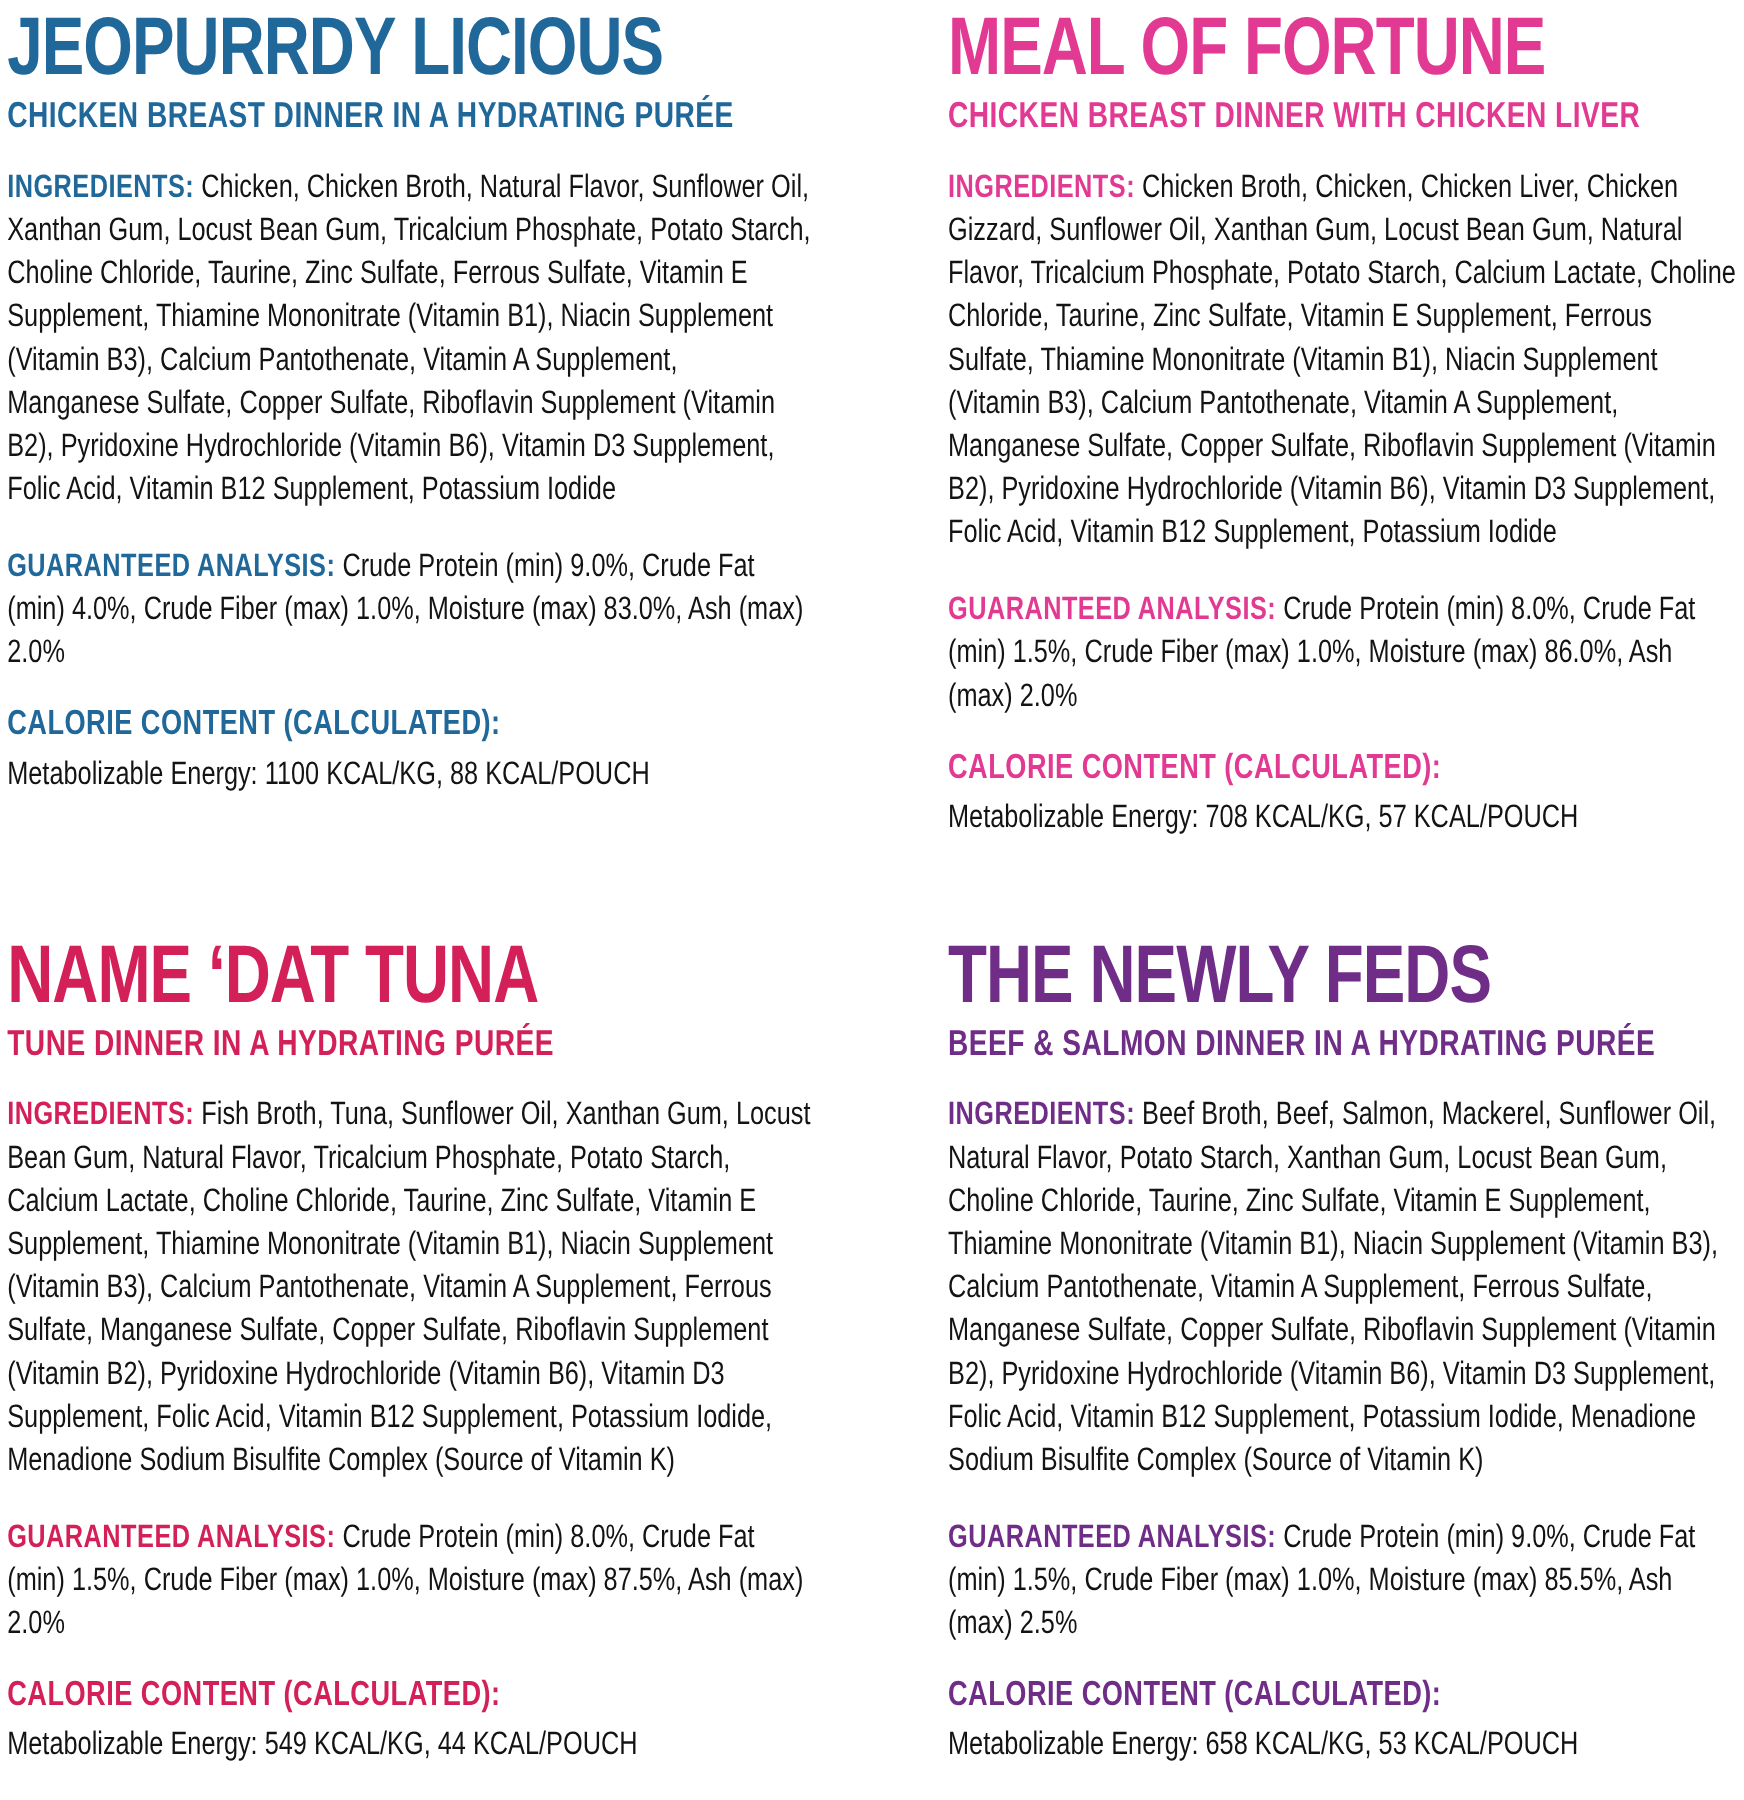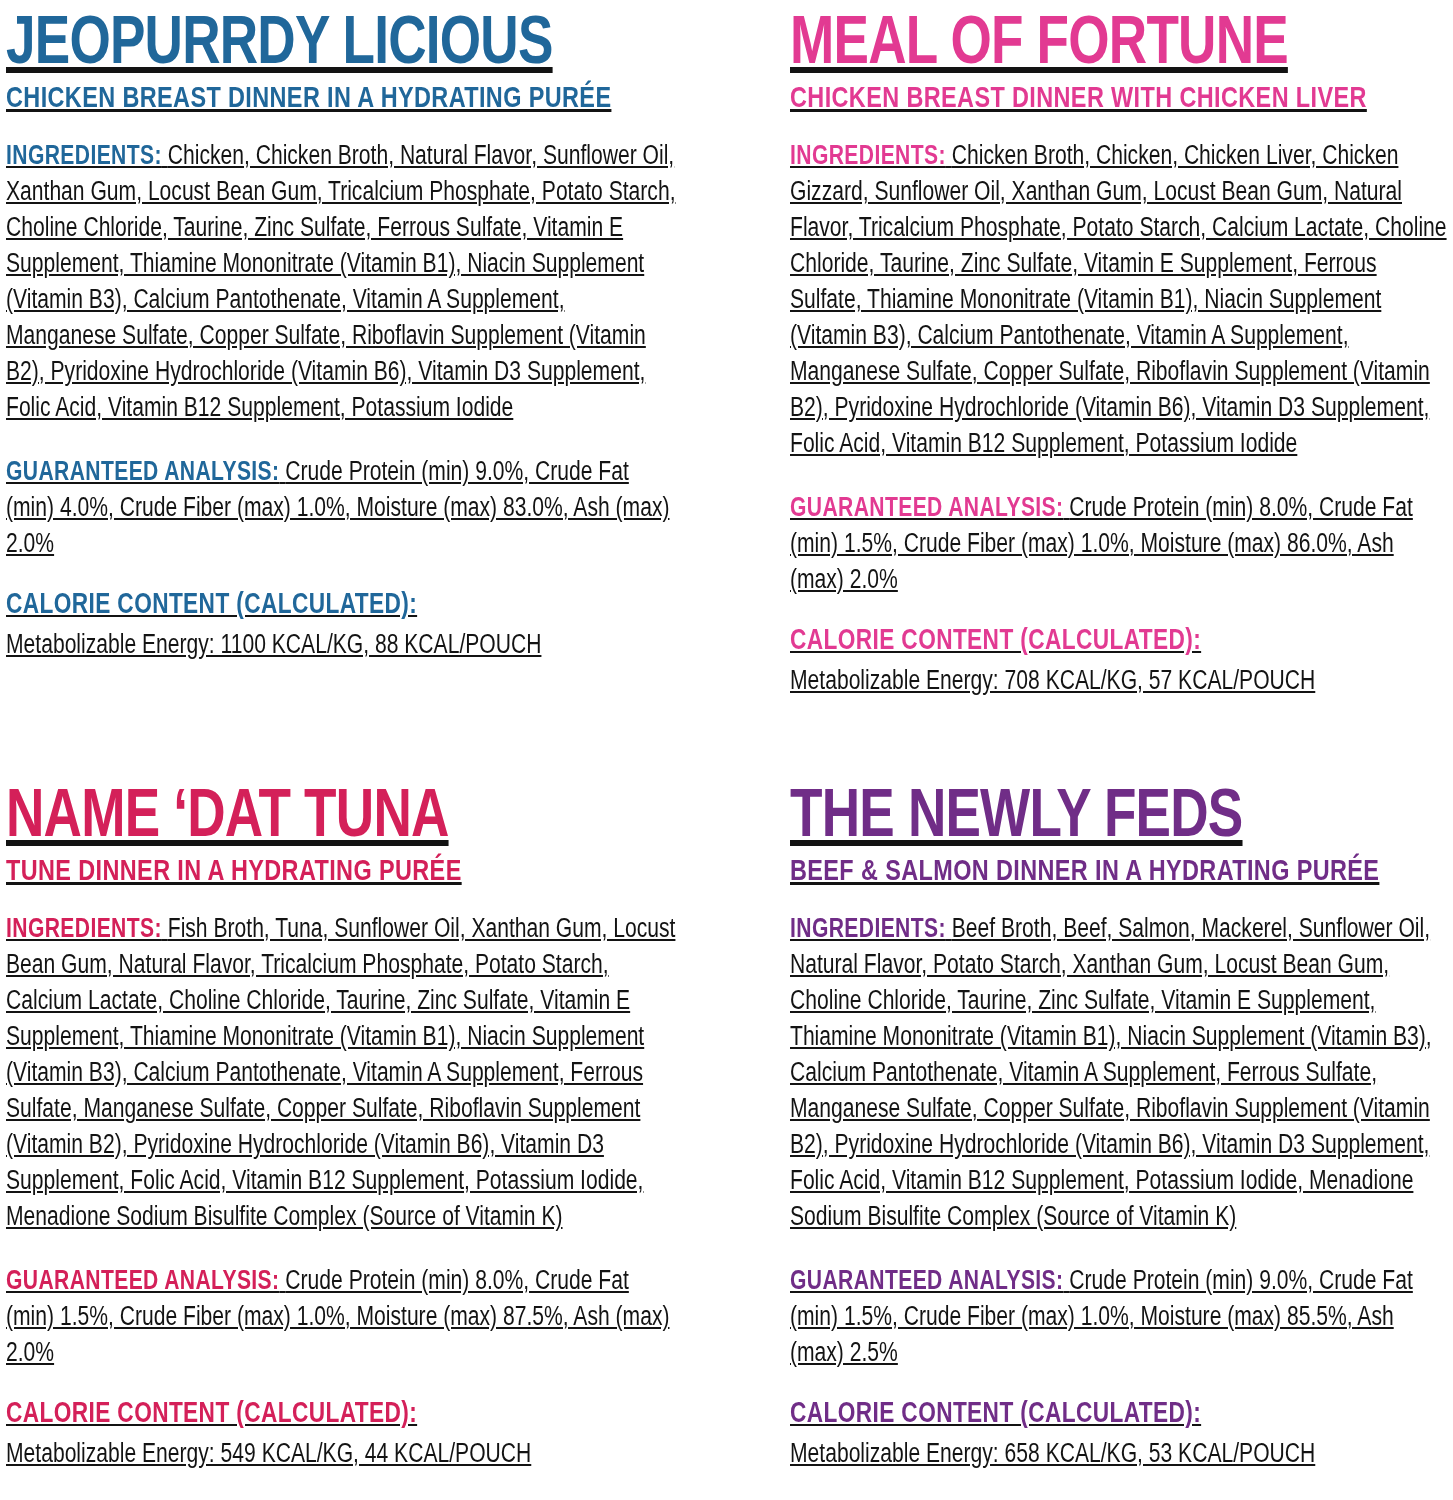--- a/index.html
+++ b/index.html
@@ -6,21 +6,21 @@
   body {
     width: 1453px; height: 1500px;
     font-family: "Liberation Sans", sans-serif;
     color: #131313;
     overflow: hidden;
   }
   .grid {
     display: grid;
     grid-template-columns: 727px 726px;
     grid-template-rows: 773px 727px;
-    width: 1453px; height: 1500px; text-decoration: underline;
+    width: 1453px; height: 1500px;
   }
   .panel { box-sizing: border-box; overflow: hidden; padding-top: 6px; }
   .panel.left  { padding-left: 6px;  padding-right: 51px; }
   .panel.right { padding-left: 63px; padding-right: 5px; }
   
   .squeeze {
     width: 128%;
     transform: scaleX(0.78125);
     transform-origin: 0 0;
   }

